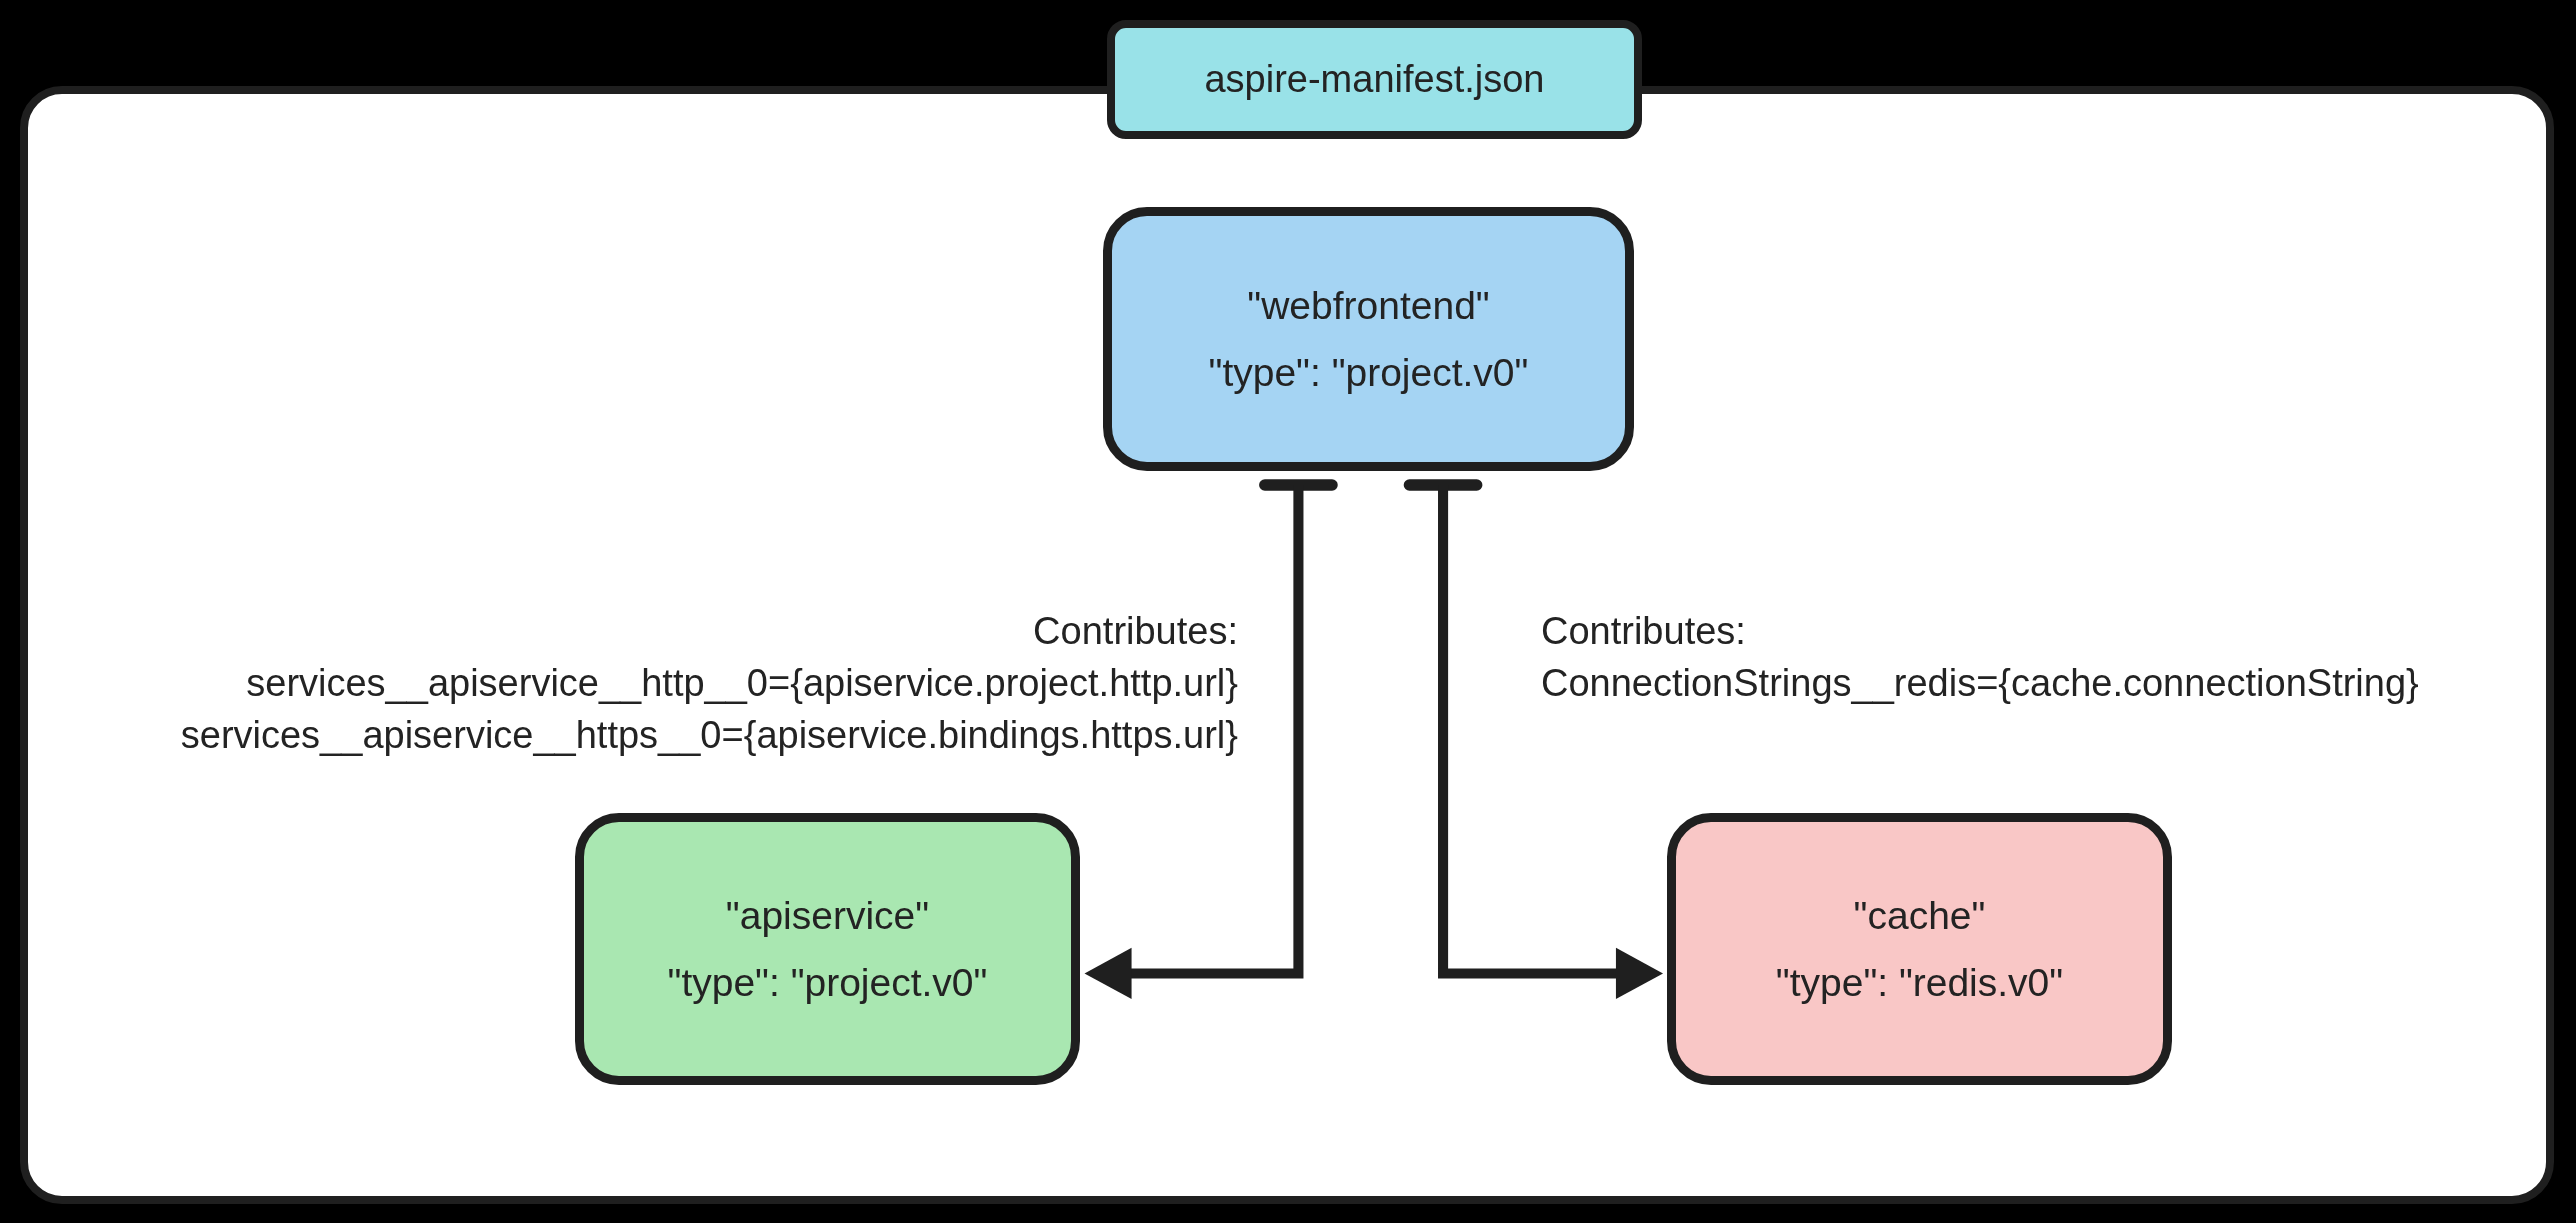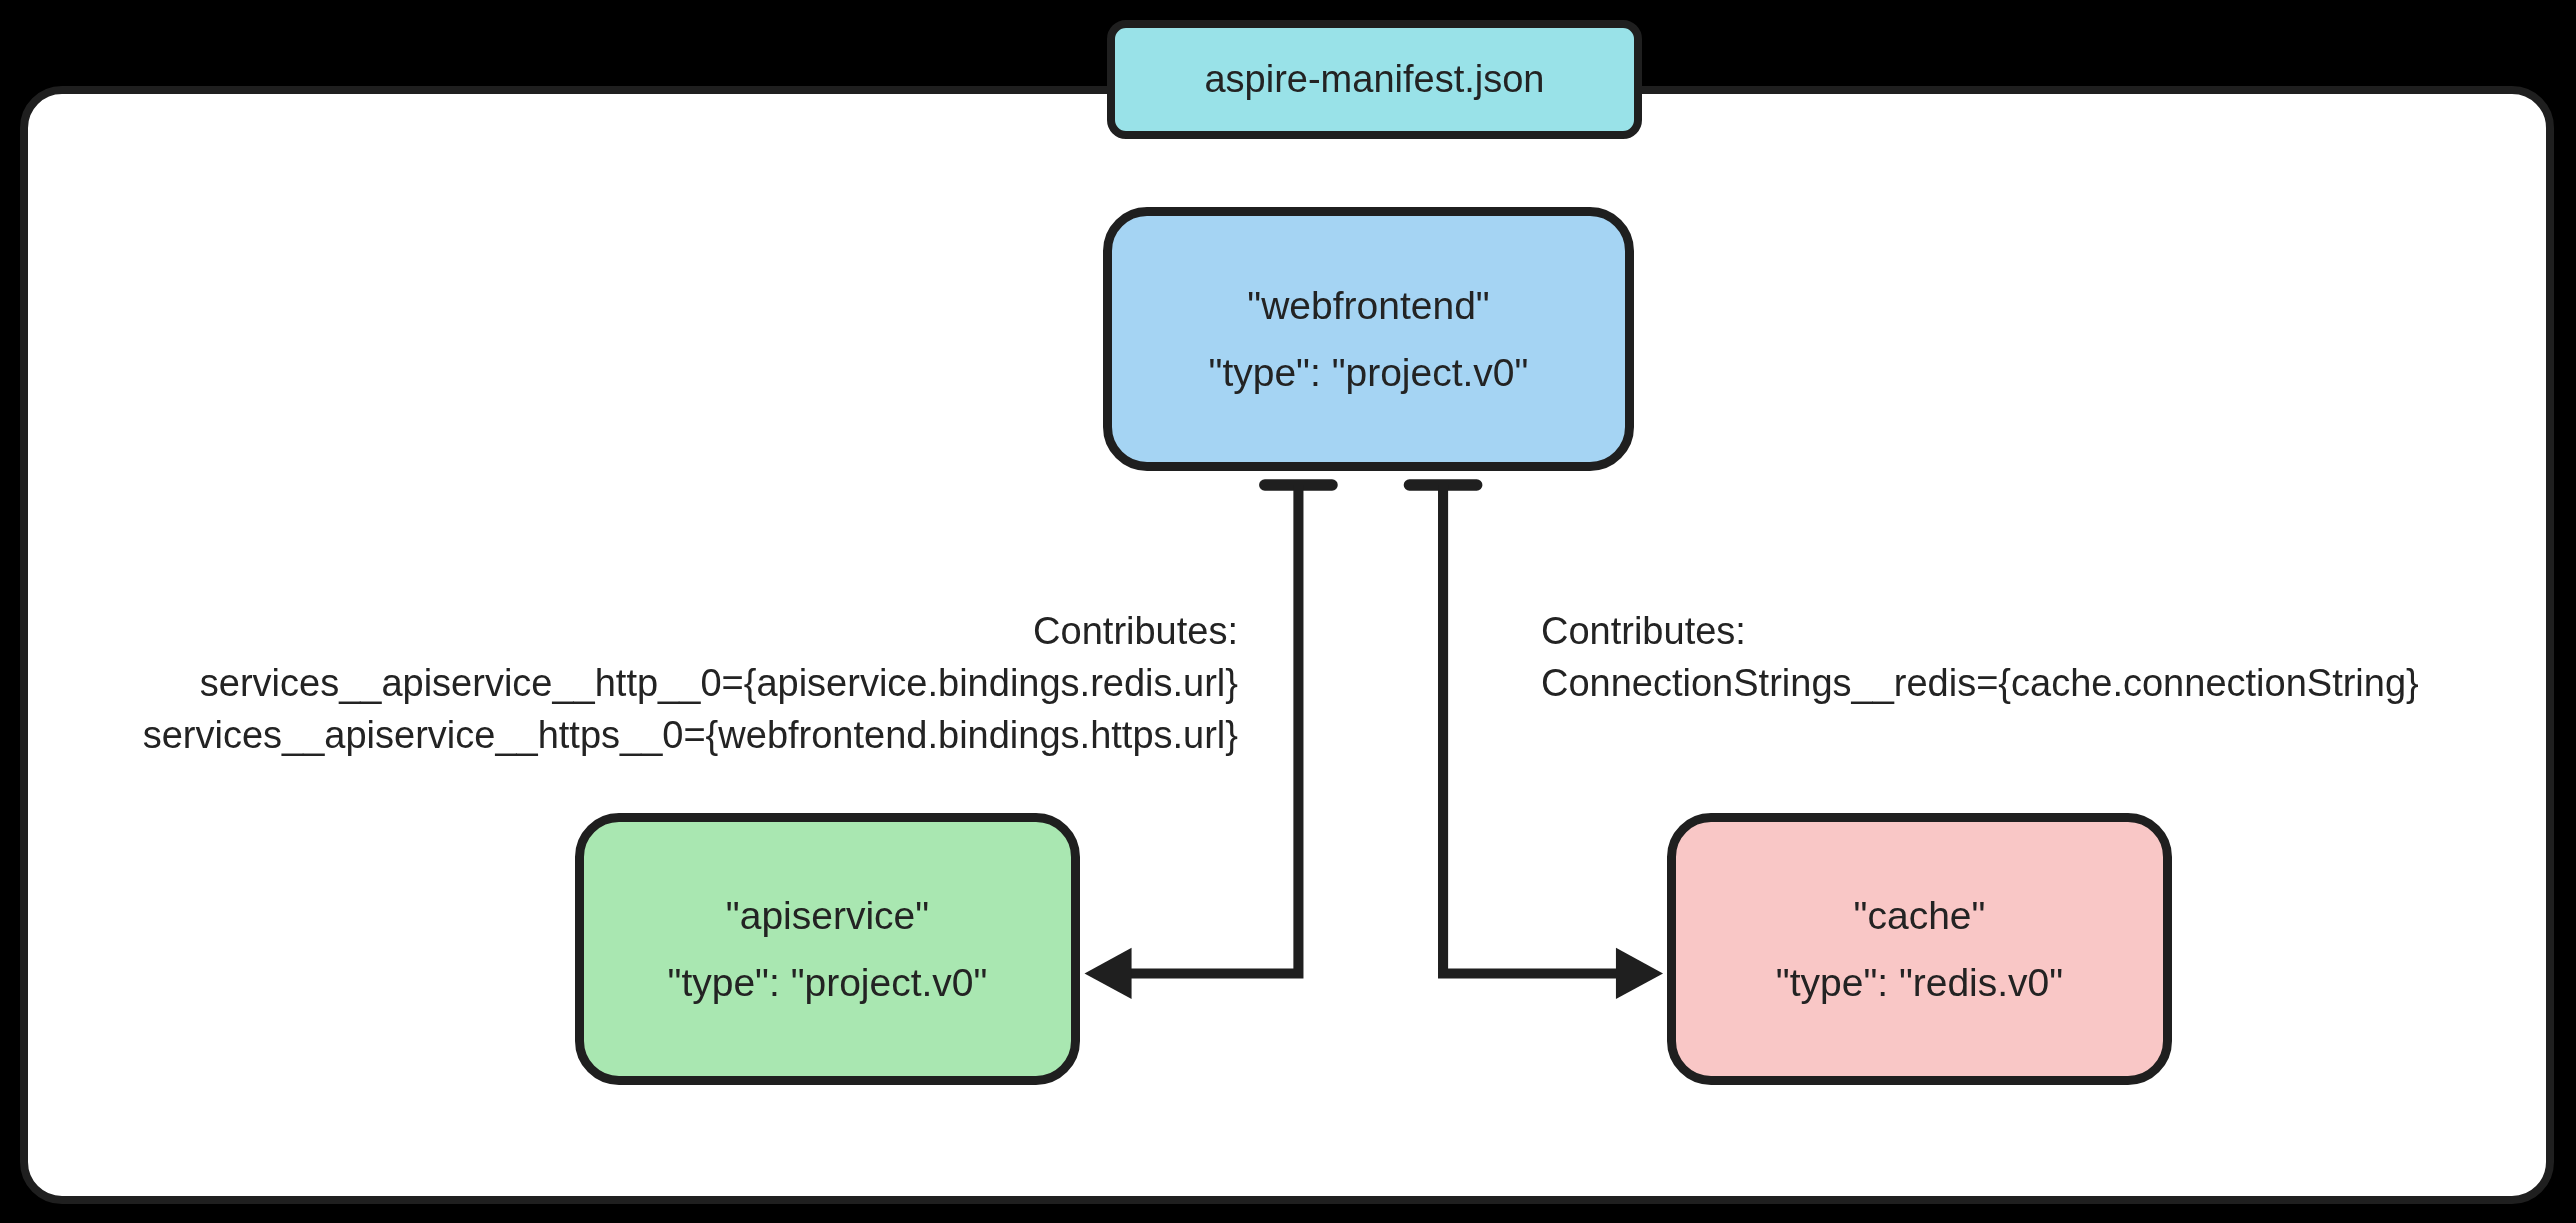--- a/index.html
+++ b/index.html
@@ -101,22 +101,22 @@
     <div>"type": "project.v0"</div>
   </div>
 
   <div class="node node-cache" style="background-color: rgb(249, 199, 198);">
     <div>"cache"</div>
     <div>"type": "redis.v0"</div>
   </div>
 
   <div class="edge-label edge-label-left">
     <div>Contributes:</div>
-    <div>services__apiservice__http__0={apiservice.bindings.redis.url}</div>
-    <div>services__apiservice__https__0={webfrontend.bindings.https.url}</div>
+    <div>services__apiservice__http__0={apiservice.project.http.url}</div>
+    <div>services__apiservice__https__0={apiservice.bindings.https.url}</div>
   </div>
 
   <div class="edge-label edge-label-right">
     <div>Contributes:</div>
     <div>ConnectionStrings__redis={cache.connectionString}</div>
   </div>
 
 </div>
 
 

